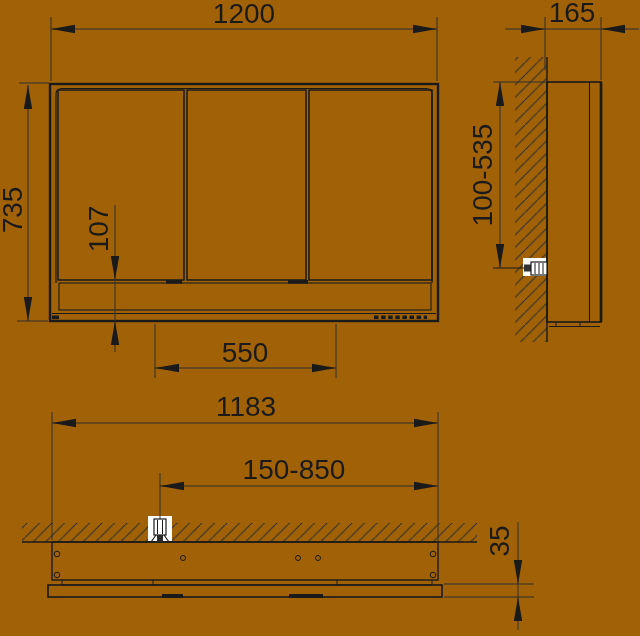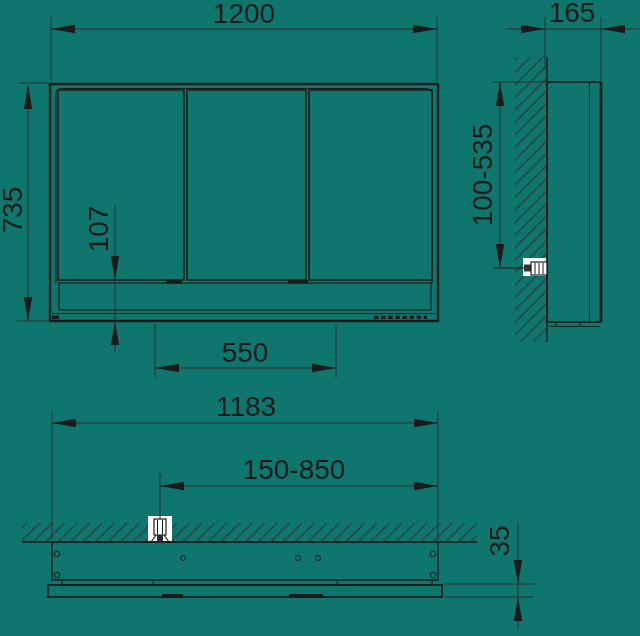--- a/index.html
+++ b/index.html
@@ -1,16 +1,16 @@
 <!DOCTYPE html>
 <html><head>
 <meta charset="utf-8">
 <style>
   html,body{margin:0;padding:0;background:#fff;}
-  #stage{position:relative;width:640px;height:636px;background:#0f766e;overflow:hidden;}
+  #stage{position:relative;width:640px;height:636px;background:#a16207;overflow:hidden;}
   svg{position:absolute;left:0;top:0;}
   text{font-family:"Liberation Sans","DejaVu Sans",sans-serif;font-size:28px;fill:#1a1a1a;}
 </style>
 </head>
 <body>
 
 <div id="stage">
 <svg width="640" height="636" viewBox="0 0 640 636">
   <defs>
     <pattern id="hatch" width="12.5" height="12.5" patternUnits="userSpaceOnUse">

